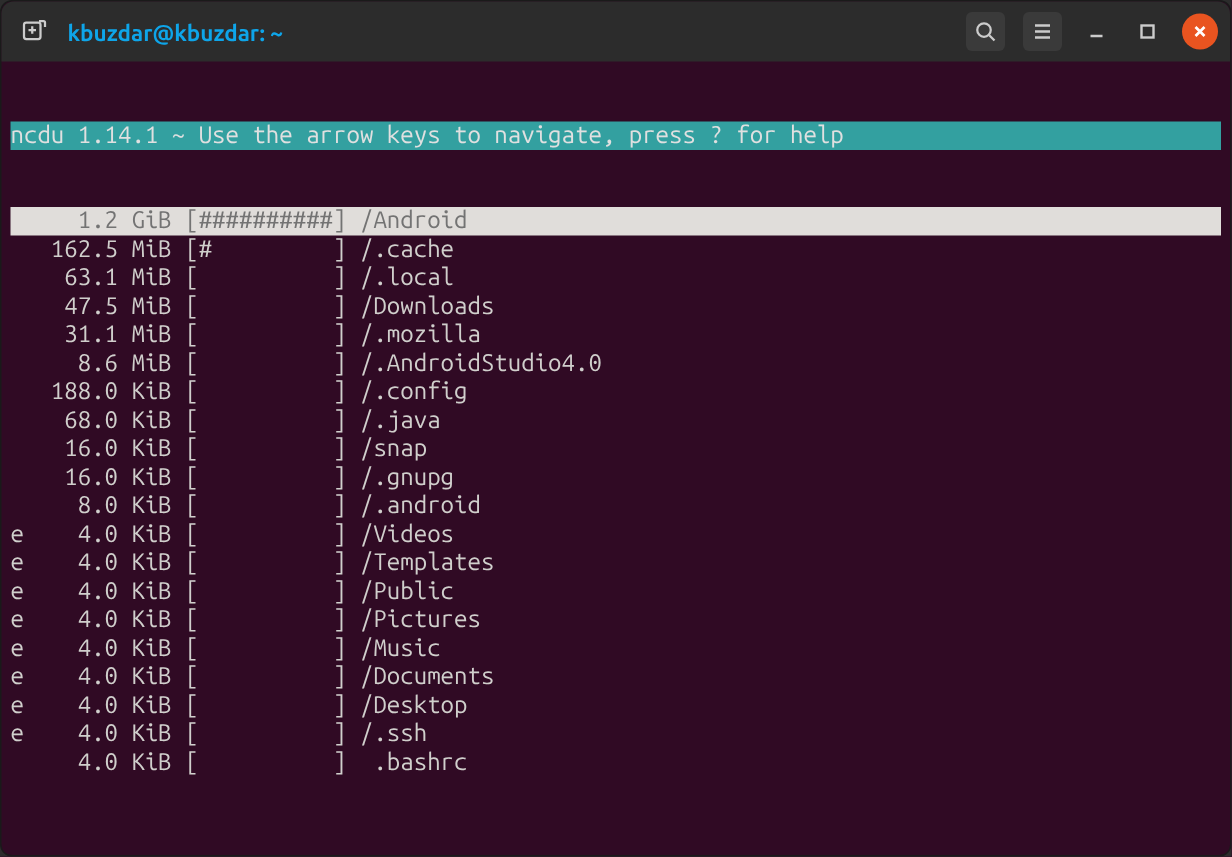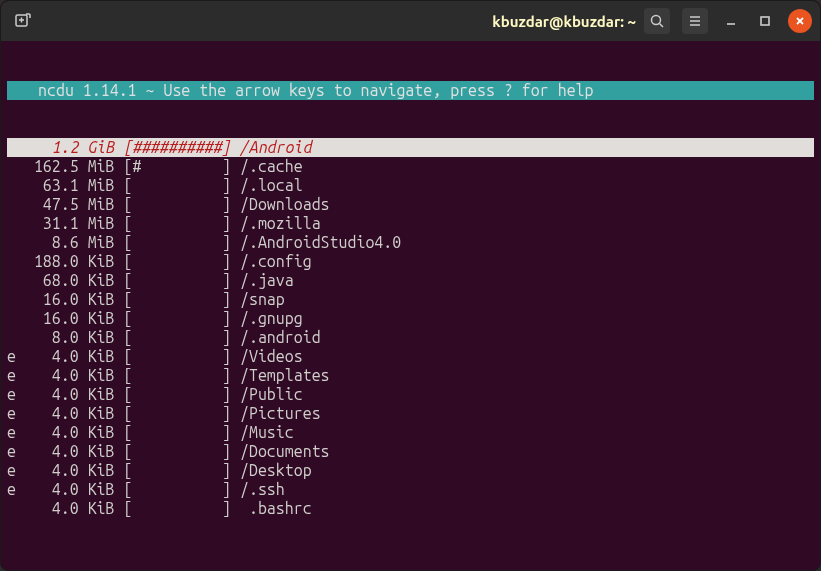--- a/index.html
+++ b/index.html
@@ -41,22 +41,22 @@
       height: 28px;
       display: flex;
       align-items: center;
       justify-content: center;
       color: #ccc;
       font-size: 14px;
       border-radius: 4px;
     }
     .titlebar-title {
       flex: 1;
-      text-align: right;
-      color: #fef9c3;
+      text-align: left;
+      color: #0ea5e9;
       font-weight: bold;
       font-family: 'Ubuntu', sans-serif;
       font-size: 15px;
     }
     .titlebar-right {
       display: flex;
       gap: 12px;
       align-items: center;
     }
     .titlebar-btn {
@@ -86,33 +86,31 @@
       padding: 2px 6px;
       font-size: 16px;
       line-height: 19px;
       color: #d0cfcc;
       white-space: pre;
       overflow: hidden;
     }
     .header-line {
       background: #33a0a0;
       color: #e0e0e0;
-      padding-left: 31px;
     }
     .path-line {
       color: #d0cfcc;
     }
     .row {
       display: block;
       height: 19px;
     }
     .row.selected {
       background: #e0ddda;
-      color: #b91c1c;
-      font-style: italic;
+      color: #737373;
     }
   </style>
 </head>
 <body>
 
 <div class="window">
   <div class="titlebar">
     <div class="titlebar-left">
       <div class="titlebar-icon-btn">
         <svg width="18" height="18" viewBox="0 0 18 18" fill="none">

